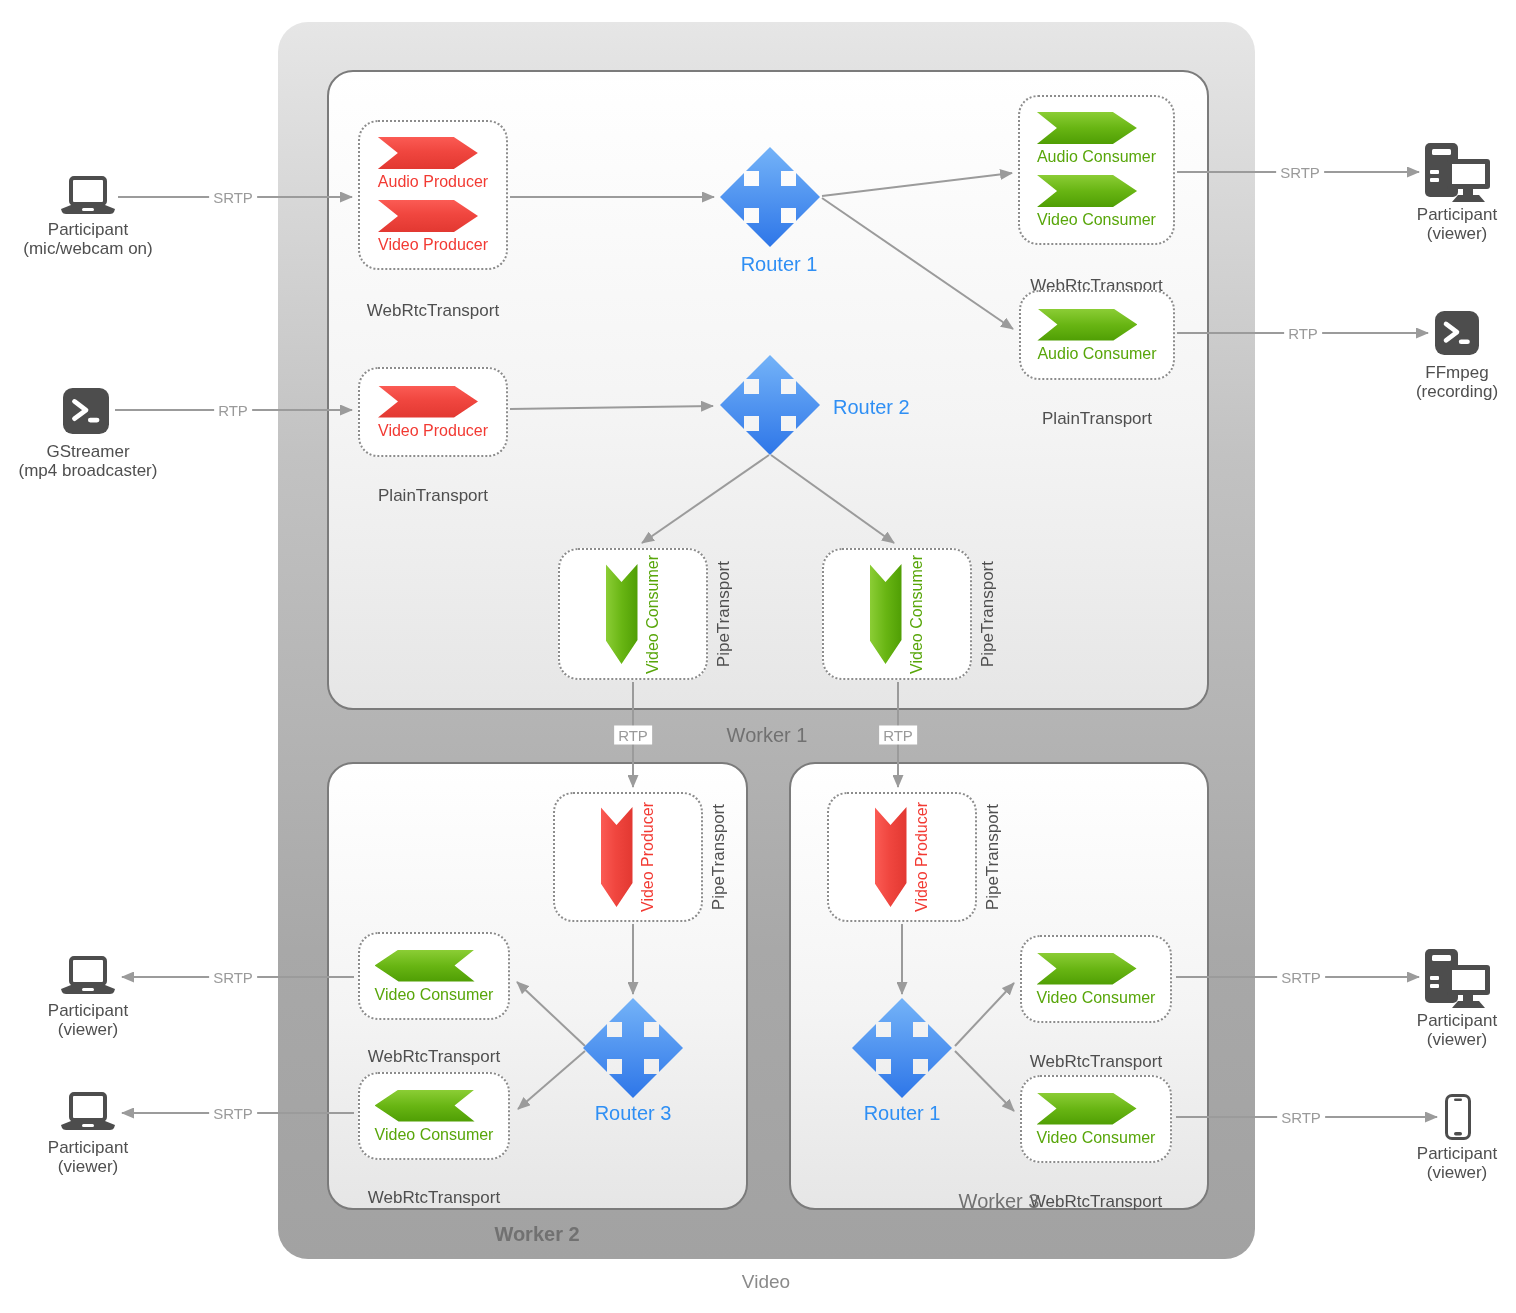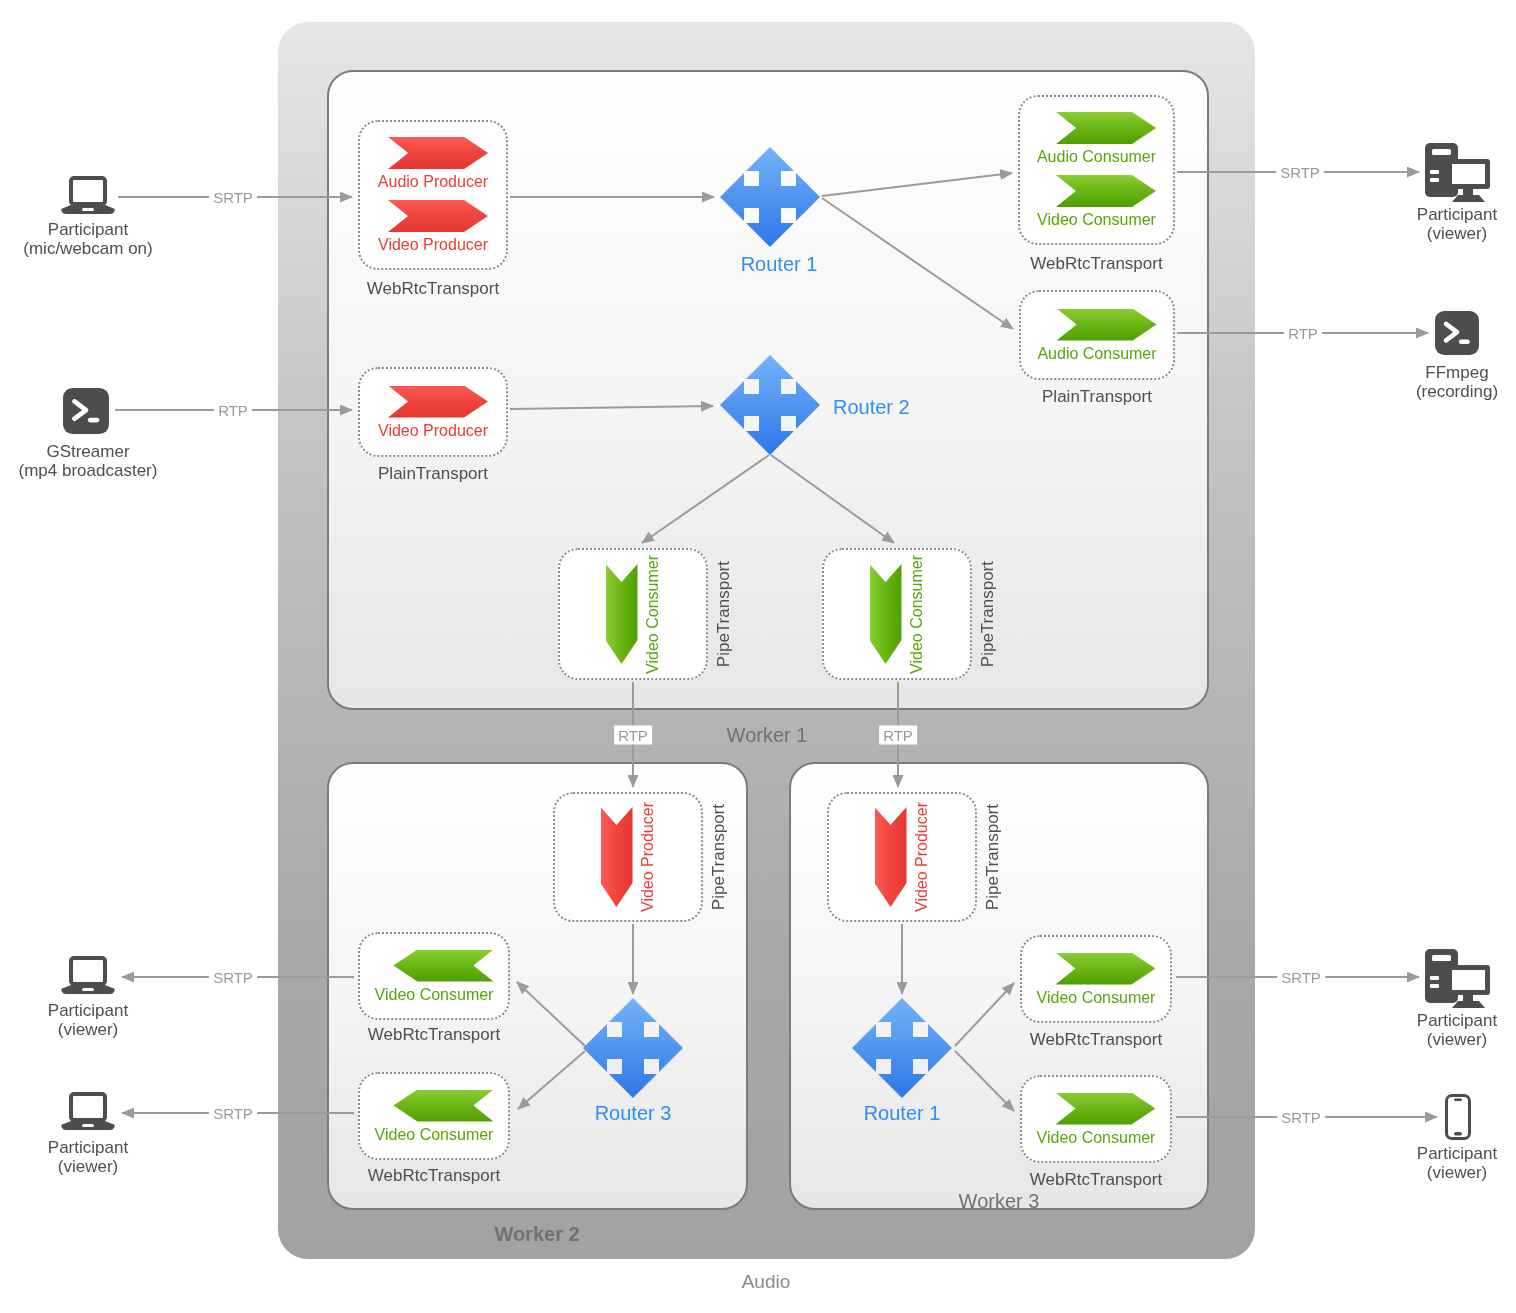--- a/index.html
+++ b/index.html
@@ -22,36 +22,36 @@
   .w2{left:327px;top:762px;width:421px;height:448px;}
   .w3{left:789px;top:762px;width:420px;height:448px;}
   .worker-label{position:absolute;width:220px;text-align:center;font-size:20px;color:#717171;}
   .host-label{position:absolute;width:220px;text-align:center;font-size:19px;color:#8a8a8a;}
   
   .tbox{
     position:absolute;background:#ffffff;border:2px dotted #8c8c8c;border-radius:20px;
     box-sizing:border-box;display:flex;flex-direction:column;align-items:center;justify-content:center;
     gap:10px;
   }
-  .titem{display:flex;flex-direction:column;align-items:flex-end;gap:5px;}
+  .titem{display:flex;flex-direction:column;align-items:flex-start;gap:5px;}
   .titem-row{display:flex;flex-direction:row;align-items:center;justify-content:center;gap:7px;}
   .arrow-h{width:100px;height:32px;}
   .arrow-v{width:32px;height:100px;}
   .arrow-right{clip-path:polygon(0% 0%,76% 0%,100% 50%,76% 100%,0% 100%,20% 50%);}
   .arrow-left{clip-path:polygon(100% 0%,24% 0%,0% 50%,24% 100%,100% 100%,80% 50%);}
   .arrow-down{clip-path:polygon(0% 0%,50% 18%,100% 0%,100% 76%,50% 100%,0% 76%);}
   .fill-red{background:linear-gradient(180deg,#fb5b54 0%,#f0463f 45%,#e23831 100%);}
   .fill-green{background:linear-gradient(180deg,#8bcd35 0%,#68b513 50%,#4f9e04 100%);}
   .fill-red-v{background:linear-gradient(90deg,#fb5b54 0%,#f0463f 45%,#e23831 100%);}
   .fill-green-v{background:linear-gradient(90deg,#8bcd35 0%,#68b513 50%,#4f9e04 100%);}
   .alabel{font-size:16px;line-height:1;white-space:nowrap;}
   .alabel.red{color:#f23a33;}
   .alabel.green{color:#58a60a;}
   .vtext{writing-mode:vertical-rl;transform:rotate(180deg);font-size:16px;white-space:nowrap;}
-  .tlabel{position:absolute;text-align:center;font-size:17px;color:#4f4f4f;white-space:nowrap;}
+  .tlabel{position:absolute;text-align:center;font-size:17px;color:#4f4f4f;white-space:nowrap;margin-top:22px;}
   .vlabel{
     position:absolute;display:flex;align-items:center;justify-content:center;width:24px;
   }
   .vlabel span{writing-mode:vertical-rl;transform:rotate(180deg);font-size:17px;color:#4f4f4f;white-space:nowrap;}
   
   .router-icon{position:absolute;width:100px;height:100px;}
   .rlabel{position:absolute;font-size:20px;color:#2f8ff4;white-space:nowrap;}
   .rlabel.center{width:150px;text-align:center;}
   
   .ep-icon{position:absolute;}
@@ -328,15 +328,15 @@
   <span class="edge-label" style="left:633px;top:735px;">RTP</span>
   <span class="edge-label" style="left:898px;top:735px;">RTP</span>
   <span class="edge-label" style="left:233px;top:977px;">SRTP</span>
   <span class="edge-label" style="left:233px;top:1113px;">SRTP</span>
   <span class="edge-label" style="left:1301px;top:977px;">SRTP</span>
   <span class="edge-label" style="left:1301px;top:1117px;">SRTP</span>
 
   <div class="worker-label" style="left:657px;top:724px;">Worker 1</div>
   <div class="worker-label" style="left:427px;top:1223px;font-weight:bold;">Worker 2</div>
   <div class="worker-label" style="left:889px;top:1190px;">Worker 3</div>
-  <div class="host-label" style="left:656px;top:1271px;">Audio</div>
+  <div class="host-label" style="left:656px;top:1271px;">Video</div>
 
 </div>
 
 </body></html>

